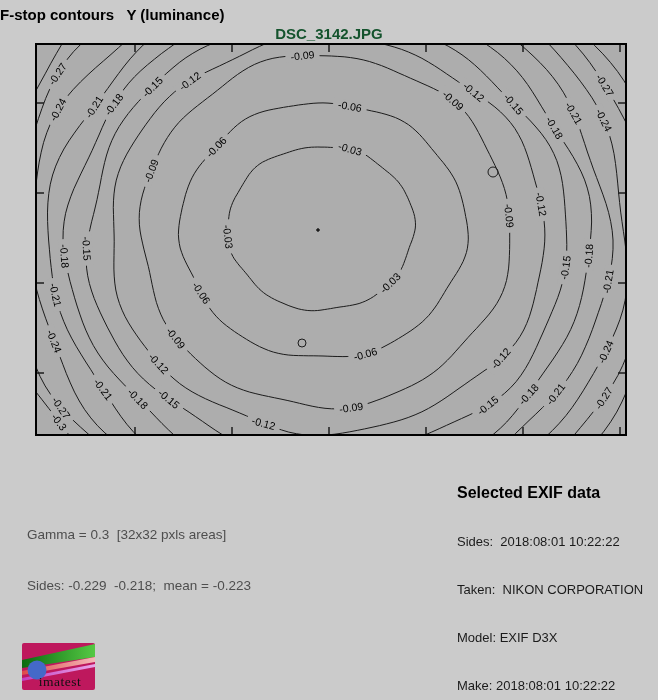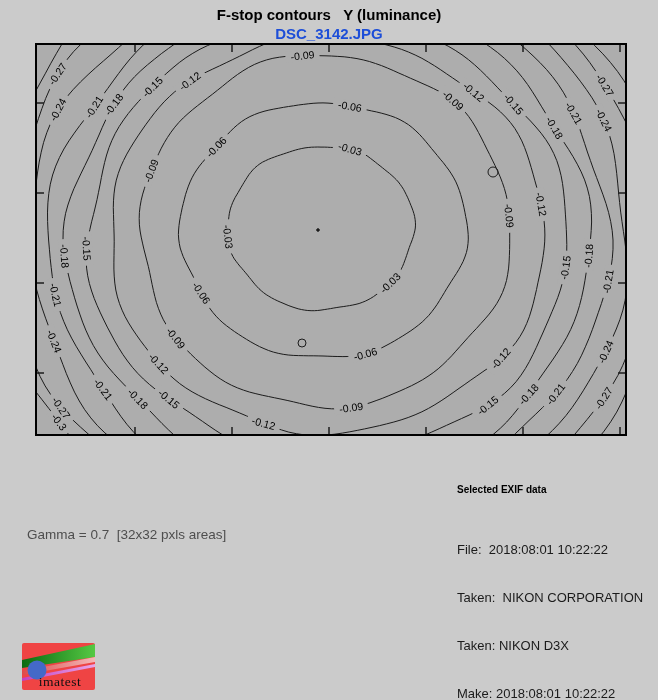--- a/index.html
+++ b/index.html
@@ -5,26 +5,26 @@
   html,body{margin:0;padding:0;}
   .page{
     position:relative;
     width:658px;height:700px;
     background:#cbcbcb;
     font-family:"Liberation Sans", sans-serif;
     overflow:hidden;
   }
   .chart-title{
     position:absolute;top:6px;left:0;width:658px;
-    text-align:center;font-size:15px;font-weight:bold;color:#000;
+    font-size:15px;font-weight:bold;color:#000;
     white-space:pre;
   }
   .chart-subtitle{
     position:absolute;top:25px;left:0;width:658px;
-    text-align:center;font-size:15px;font-weight:bold;color:#1d4ed8;
+    text-align:center;font-size:15px;font-weight:bold;color:#14532d;
   }
   .plot{
     position:absolute;left:35px;top:43px;
     width:588px;height:389px;
     background:#adadad;
     border:2px solid #000;
   }
   .plot svg{display:block;}
   .plot text{
     font-family:"Liberation Sans", sans-serif;
@@ -34,28 +34,28 @@
     position:absolute;left:27px;top:492px;
     font-size:13.5px;line-height:17px;color:#4e4e4e;
     white-space:pre;
   }
   .summary .spacer{height:17px;}
   .exif{
     position:absolute;left:457px;top:484px;
     color:#1b1b1b;
   }
   .exif-title{
-    font-size:10px;font-weight:bold;color:#000;margin:0 0 15px 0;
+    font-size:16px;font-weight:bold;color:#000;margin:0 0 0 0;
   }
   .exif-lines{
     font-size:13px;line-height:16px;white-space:pre;
   }
   .logo{
     position:absolute;left:22px;top:643px;
-    width:73px;height:47px;background:#ef4444;border-radius:2px;
+    width:73px;height:47px;background:#be185d;border-radius:2px;
     overflow:hidden;
   }
   .logo svg{display:block;}
   .logo-text{
     font-family:"Liberation Serif", serif;
     font-size:13.5px;fill:#111;letter-spacing:0.5px;
   }
 </style>
 </head>
 <body>
@@ -290,32 +290,33 @@
           <text text-anchor="middle" y="3.8">-0.27</text>
         </g>
         <g transform="translate(22.2 377.0) rotate(53.6)">
           <rect x="-13.9" y="-5.5" width="27.8" height="11" fill="#adadad"></rect>
           <text text-anchor="middle" y="3.8">-0.3</text>
         </g>
       </svg>
     </div>
 
   <div class="summary">
-    <div>Gamma = 0.7  [32x32 pxls areas]</div>
+    <div>Gamma = 0.3  [32x32 pxls areas]</div>
+    <div>Sides: -0.229  -0.218;  mean = -0.223</div>
     <div class="spacer"></div>
     
     
   </div>
 
   <div class="exif">
     <div class="exif-title">Selected EXIF data</div>
     <div class="exif-lines">
-      <div>File:  2018:08:01 10:22:22</div>
+      <div>Sides:  2018:08:01 10:22:22</div>
       <div>Taken:  NIKON CORPORATION</div>
-      <div>Taken: NIKON D3X</div>
+      <div>Model: EXIF D3X</div>
       <div>Make: 2018:08:01 10:22:22</div>
       
       
       
       
       
       
       
     </div>
   </div>

